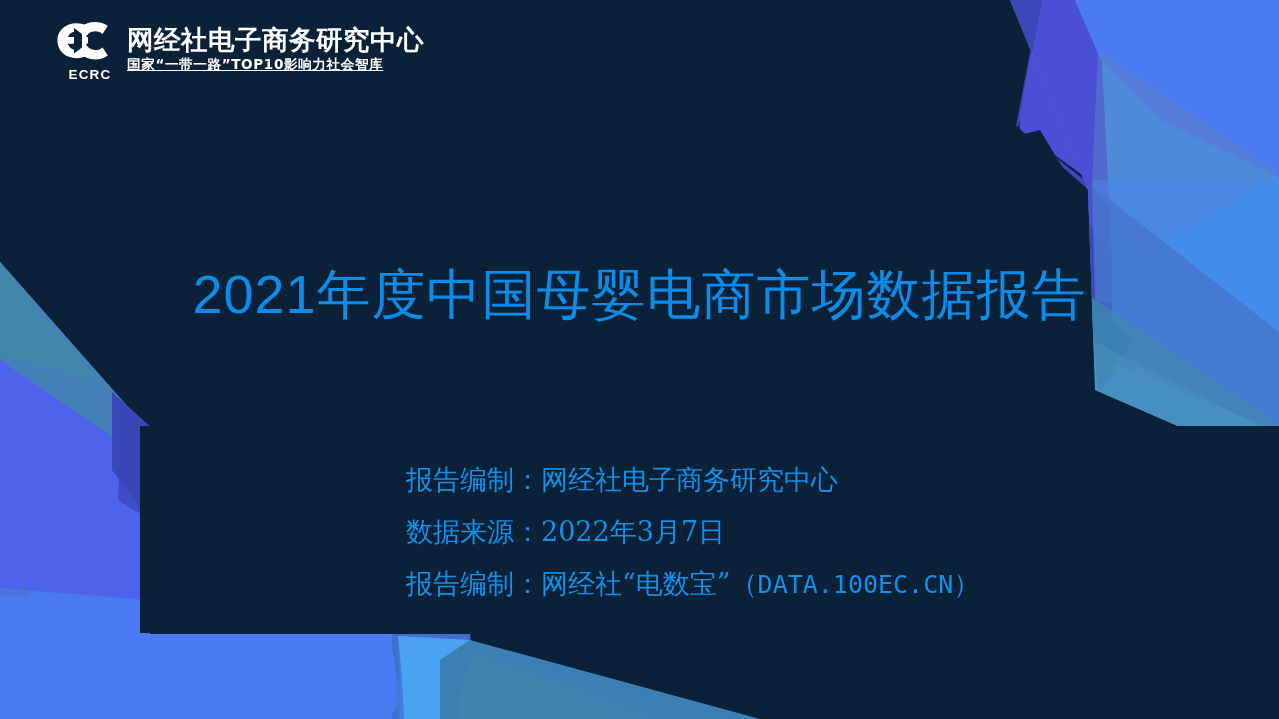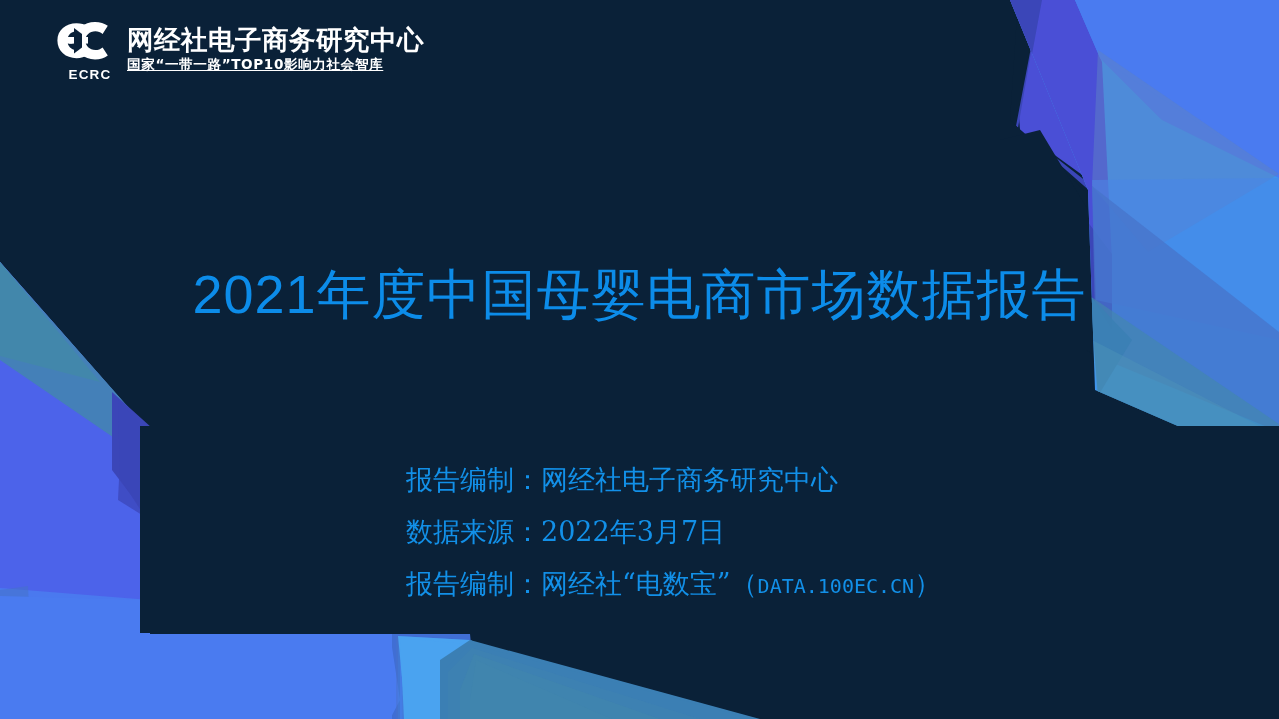--- a/index.html
+++ b/index.html
@@ -120,21 +120,21 @@
   }
   .info-line {
     color: #1290e8;
     font-size: 27px;
     line-height: 1.15;
     white-space: nowrap;
     font-family: "DejaVu Serif", "Liberation Serif", serif;
   }
   .info-line .mono {
     font-family: "DejaVu Sans Mono", "Liberation Mono", monospace;
-    font-size: 20px;
+    font-size: 25px;
   }
 </style>
 </head>
 <body>
 
 <div id="slide">
 
   <svg id="bg-art" viewBox="0 0 1279 719" preserveAspectRatio="none">
     <rect x="0" y="0" width="1279" height="719" fill="#0a2138"></rect>
 

